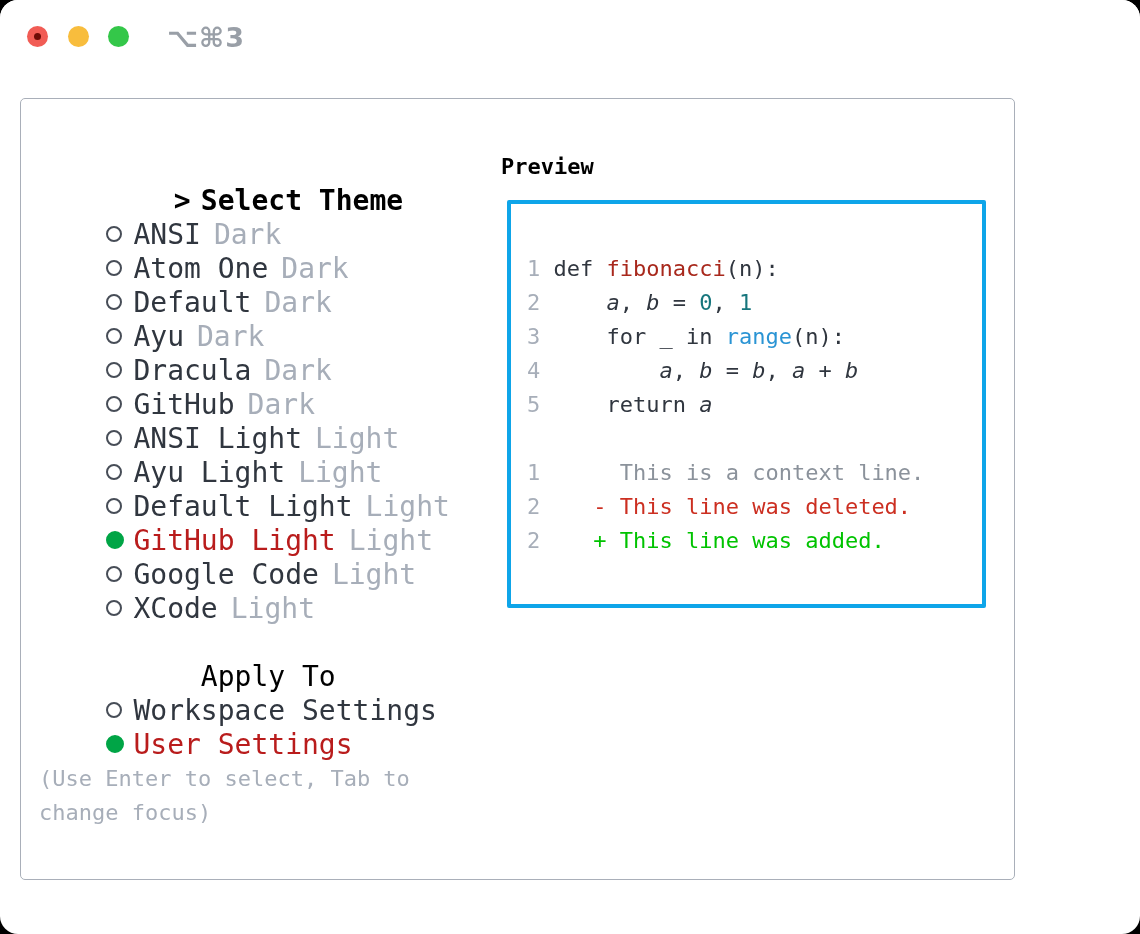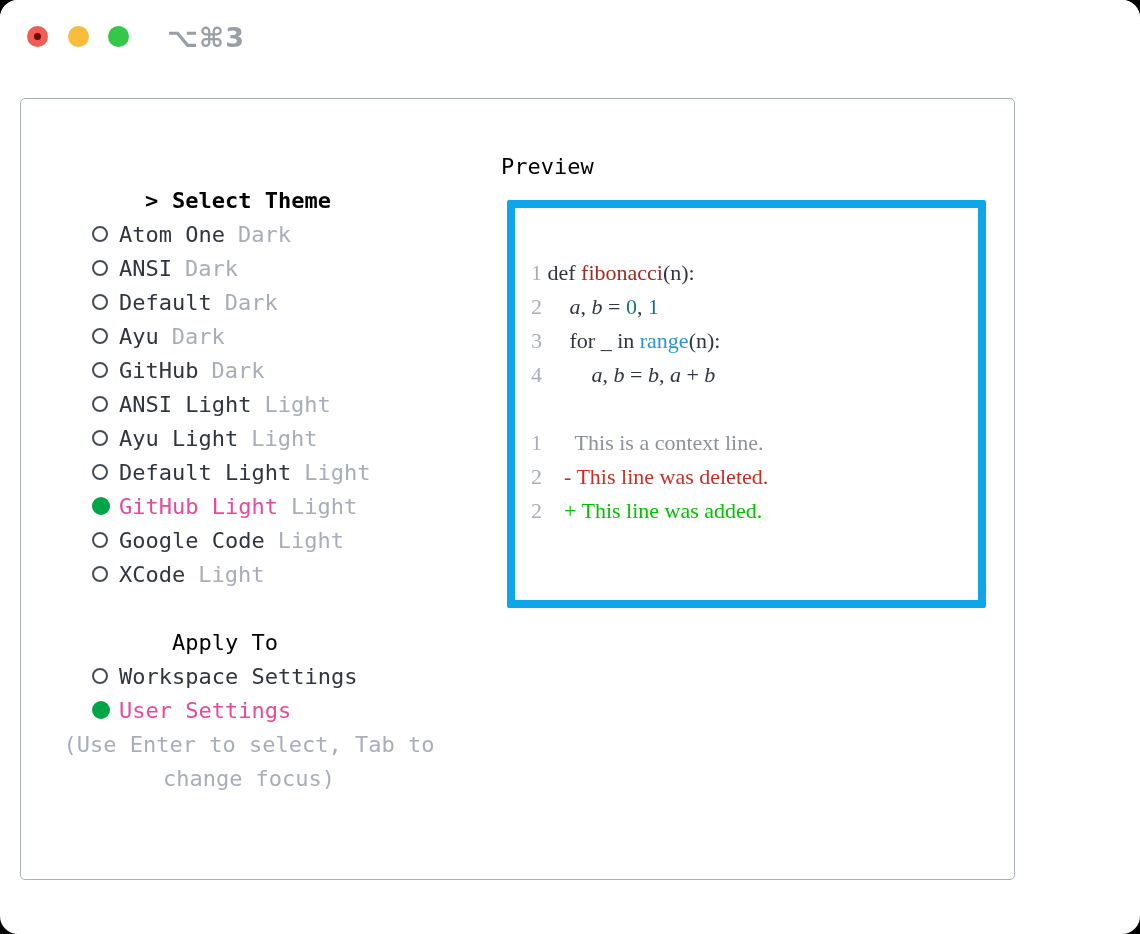--- a/index.html
+++ b/index.html
@@ -18,44 +18,44 @@
   .tb-title{
     position:absolute;left:167px;top:22px;font-family:"DejaVu Sans","Liberation Sans",sans-serif;
     font-size:27px;font-weight:bold;color:#999fa7;letter-spacing:1px;
   }
   
   .panel{
     position:absolute;left:20px;top:98px;width:993px;height:780px;
     border:1.5px solid #a9afb9;border-radius:5px;background:#fff;
   }
   .left-col{position:absolute;left:18px;top:51px;width:440px;}
-  .row{height:34px;line-height:34px;font-size:22px;white-space:pre;color:#30363f;}
+  .row{height:34px;line-height:34px;font-size:28px;white-space:pre;color:#30363f;}
   .marker{display:inline-block;width:27px;}
   .prompt{font-weight:bold;color:#000;}
   .header-text{font-weight:bold;color:#000;}
   .circle{
     display:inline-block;width:12px;height:12px;border:2px solid #474d57;
     border-radius:50%;vertical-align:middle;margin-top:-4px;
   }
   .circle.filled{background:#00a546;border-color:#00a546;width:14px;height:14px;}
   .tname{color:#30363f;}
-  .option-row.selected .tname, .option-row.selected .aname{color:#ec4899;margin-top:28px;}
+  .option-row.selected .tname, .option-row.selected .aname{color:#b91c1c;margin-top:28px;}
   .tvariant{color:#a7aeb9;margin-left:13px;}
   .apply-text{color:#000;margin-top:20px;}
   .aname{color:#30363f;}
-  .hint{width:420px;font-size:22px;line-height:34px;color:#a7aeb9;text-align:center;}
+  .hint{width:420px;font-size:22px;line-height:34px;color:#a7aeb9;}
   
   .preview-label{
     position:absolute;left:480px;top:51px;height:34px;line-height:34px;
-    font-size:22px;font-weight:normal;color:#000;
+    font-size:22px;font-weight:bold;color:#000;
   }
   .preview-box{
     position:absolute;left:486px;top:101px;width:479px;height:408px;
-    border:8px solid #0ea5e9;border-radius:2px;background:#fff;
-    box-sizing:border-box;padding:48px 16px 0 16px;font-family:Liberation Serif, serif;
+    border:4px solid #0ea5e9;border-radius:2px;background:#fff;
+    box-sizing:border-box;padding:48px 16px 0 16px;
   }
   .cl{height:34px;line-height:34px;font-size:22px;white-space:pre;}
   .lnum{color:#a7aeb9;}
   .seg-default{color:#30363f;}
   .seg-function{color:#a8281c;}
   .seg-variable{color:#30363f;font-style:italic;}
   .seg-number{color:#17767d;}
   .seg-builtin{color:#2a94d4;}
   .seg-context{color:#8b929b;text-align:center;}
   .seg-deleted{color:#cc2f21;}
@@ -77,30 +77,33 @@
 
   <div class="panel">
 
     <div class="left-col">
       <div class="row">
         <span class="marker prompt">&gt;</span><span class="header-text">Select Theme</span>
       </div>
 
       <div id="theme-list">
           <div class="row option-row">
-    <span class="marker"><span class="circle"></span></span><span class="tname">Atom One</span><span class="tvariant">Dark</span>
+    <span class="marker"><span class="circle"></span></span><span class="tname">ANSI</span><span class="tvariant">Dark</span>
   </div>
           <div class="row option-row">
-    <span class="marker"><span class="circle"></span></span><span class="tname">ANSI</span><span class="tvariant">Dark</span>
+    <span class="marker"><span class="circle"></span></span><span class="tname">Atom One</span><span class="tvariant">Dark</span>
   </div>
           <div class="row option-row">
     <span class="marker"><span class="circle"></span></span><span class="tname">Default</span><span class="tvariant">Dark</span>
   </div>
           <div class="row option-row">
     <span class="marker"><span class="circle"></span></span><span class="tname">Ayu</span><span class="tvariant">Dark</span>
+  </div>
+          <div class="row option-row">
+    <span class="marker"><span class="circle"></span></span><span class="tname">Dracula</span><span class="tvariant">Dark</span>
   </div>
           <div class="row option-row">
     <span class="marker"><span class="circle"></span></span><span class="tname">GitHub</span><span class="tvariant">Dark</span>
   </div>
           <div class="row option-row">
     <span class="marker"><span class="circle"></span></span><span class="tname">ANSI Light</span><span class="tvariant">Light</span>
   </div>
           <div class="row option-row">
     <span class="marker"><span class="circle"></span></span><span class="tname">Ayu Light</span><span class="tvariant">Light</span>
   </div>
@@ -138,20 +141,21 @@
       <div class="hint">(Use Enter to select, Tab to change focus)</div>
     </div>
 
     <div class="preview-label">Preview</div>
 
     <div class="preview-box" id="preview-box">
         <div class="cl"><span class="lnum">1</span><span class="seg-default"> def </span><span class="seg-function">fibonacci</span><span class="seg-default">(n):</span></div>
         <div class="cl"><span class="lnum">2</span><span class="seg-default">     </span><span class="seg-variable">a</span><span class="seg-default">, </span><span class="seg-variable">b</span><span class="seg-default"> = </span><span class="seg-number">0</span><span class="seg-default">, </span><span class="seg-number">1</span></div>
         <div class="cl"><span class="lnum">3</span><span class="seg-default">     for _ in </span><span class="seg-builtin">range</span><span class="seg-default">(n):</span></div>
         <div class="cl"><span class="lnum">4</span><span class="seg-default">         </span><span class="seg-variable">a</span><span class="seg-default">, </span><span class="seg-variable">b</span><span class="seg-default"> = </span><span class="seg-variable">b</span><span class="seg-default">, </span><span class="seg-variable">a</span><span class="seg-default"> + </span><span class="seg-variable">b</span></div>
+        <div class="cl"><span class="lnum">5</span><span class="seg-default">     return </span><span class="seg-variable">a</span></div>
         <div class="cl"><span class="lnum"></span></div>
         <div class="cl"><span class="lnum">1</span><span class="seg-context">      This is a context line.</span></div>
         <div class="cl"><span class="lnum">2</span><span class="seg-deleted">    - This line was deleted.</span></div>
         <div class="cl"><span class="lnum">2</span><span class="seg-added">    + This line was added.</span></div>
       </div>
 
   </div>
 </div>
 
 </body></html>

